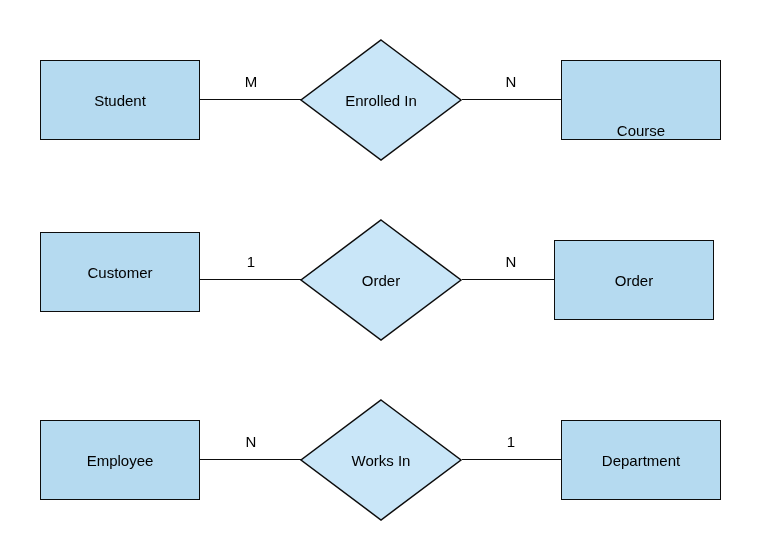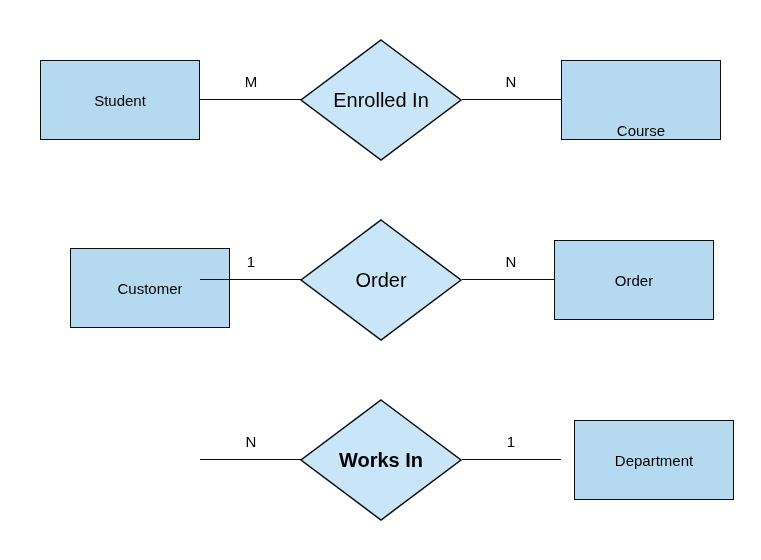--- a/index.html
+++ b/index.html
@@ -50,21 +50,21 @@
     stroke: var(--stroke, #000000);
     stroke-width: 1.5;
   }
   .rel-label {
     position: absolute;
     width: 160px;
     height: 120px;
     display: flex;
     align-items: center;
     justify-content: center;
-    font-size: 20px;
+    font-size: 15px;
     pointer-events: none;
   }
 </style>
 </head>
 <body>
 
 <div class="canvas">
 
   <div class="entity" style="left:40px; top:60px;">
     <span>Student</span>
@@ -74,40 +74,43 @@
   <svg class="diamond-svg" style="left:299px; top:38px;" width="164" height="124">
     <polygon points="82,2 162,62 82,122 2,62"></polygon>
   </svg>
   <div class="rel-label" style="left:301px; top:40px;">Enrolled In</div>
   <div class="cardinality" style="left:491px; top:72px;">N</div>
   <div class="connector" style="left:462px; top:99px; width:99px;"></div>
   <div class="entity" style="left:561px; top:60px;align-items:flex-end;">
     <span>Course</span>
   </div>
 
-  <div class="entity" style="left:40px; top:248px;margin-left:30px;">
+  <div class="entity" style="left:40px; top:232px;">
     <span>Customer</span>
   </div>
   <div class="connector" style="left:200px; top:279px; width:102px;"></div>
   <div class="cardinality" style="left:231px; top:252px;">1</div>
   <svg class="diamond-svg" style="left:299px; top:218px;" width="164" height="124">
     <polygon points="82,2 162,62 82,122 2,62"></polygon>
   </svg>
   <div class="rel-label" style="left:301px; top:220px;">Order</div>
   <div class="cardinality" style="left:491px; top:252px;">N</div>
   <div class="connector" style="left:462px; top:279px; width:99px;"></div>
   <div class="entity" style="left:554px; top:240px;">
     <span>Order</span>
   </div>
 
+  <div class="entity" style="left:40px; top:420px;">
+    <span>Employee</span>
+  </div>
   <div class="connector" style="left:200px; top:459px; width:102px;"></div>
   <div class="cardinality" style="left:231px; top:432px;">N</div>
   <svg class="diamond-svg" style="left:299px; top:398px;" width="164" height="124">
     <polygon points="82,2 162,62 82,122 2,62"></polygon>
   </svg>
-  <div class="rel-label" style="left:301px; top:400px;font-weight:bold;">Works In</div>
+  <div class="rel-label" style="left:301px; top:400px;">Works In</div>
   <div class="cardinality" style="left:491px; top:432px;">1</div>
   <div class="connector" style="left:462px; top:459px; width:99px;"></div>
-  <div class="entity" style="left:574px; top:420px;">
+  <div class="entity" style="left:561px; top:420px;">
     <span>Department</span>
   </div>
 
 </div>
 
 </body></html>

